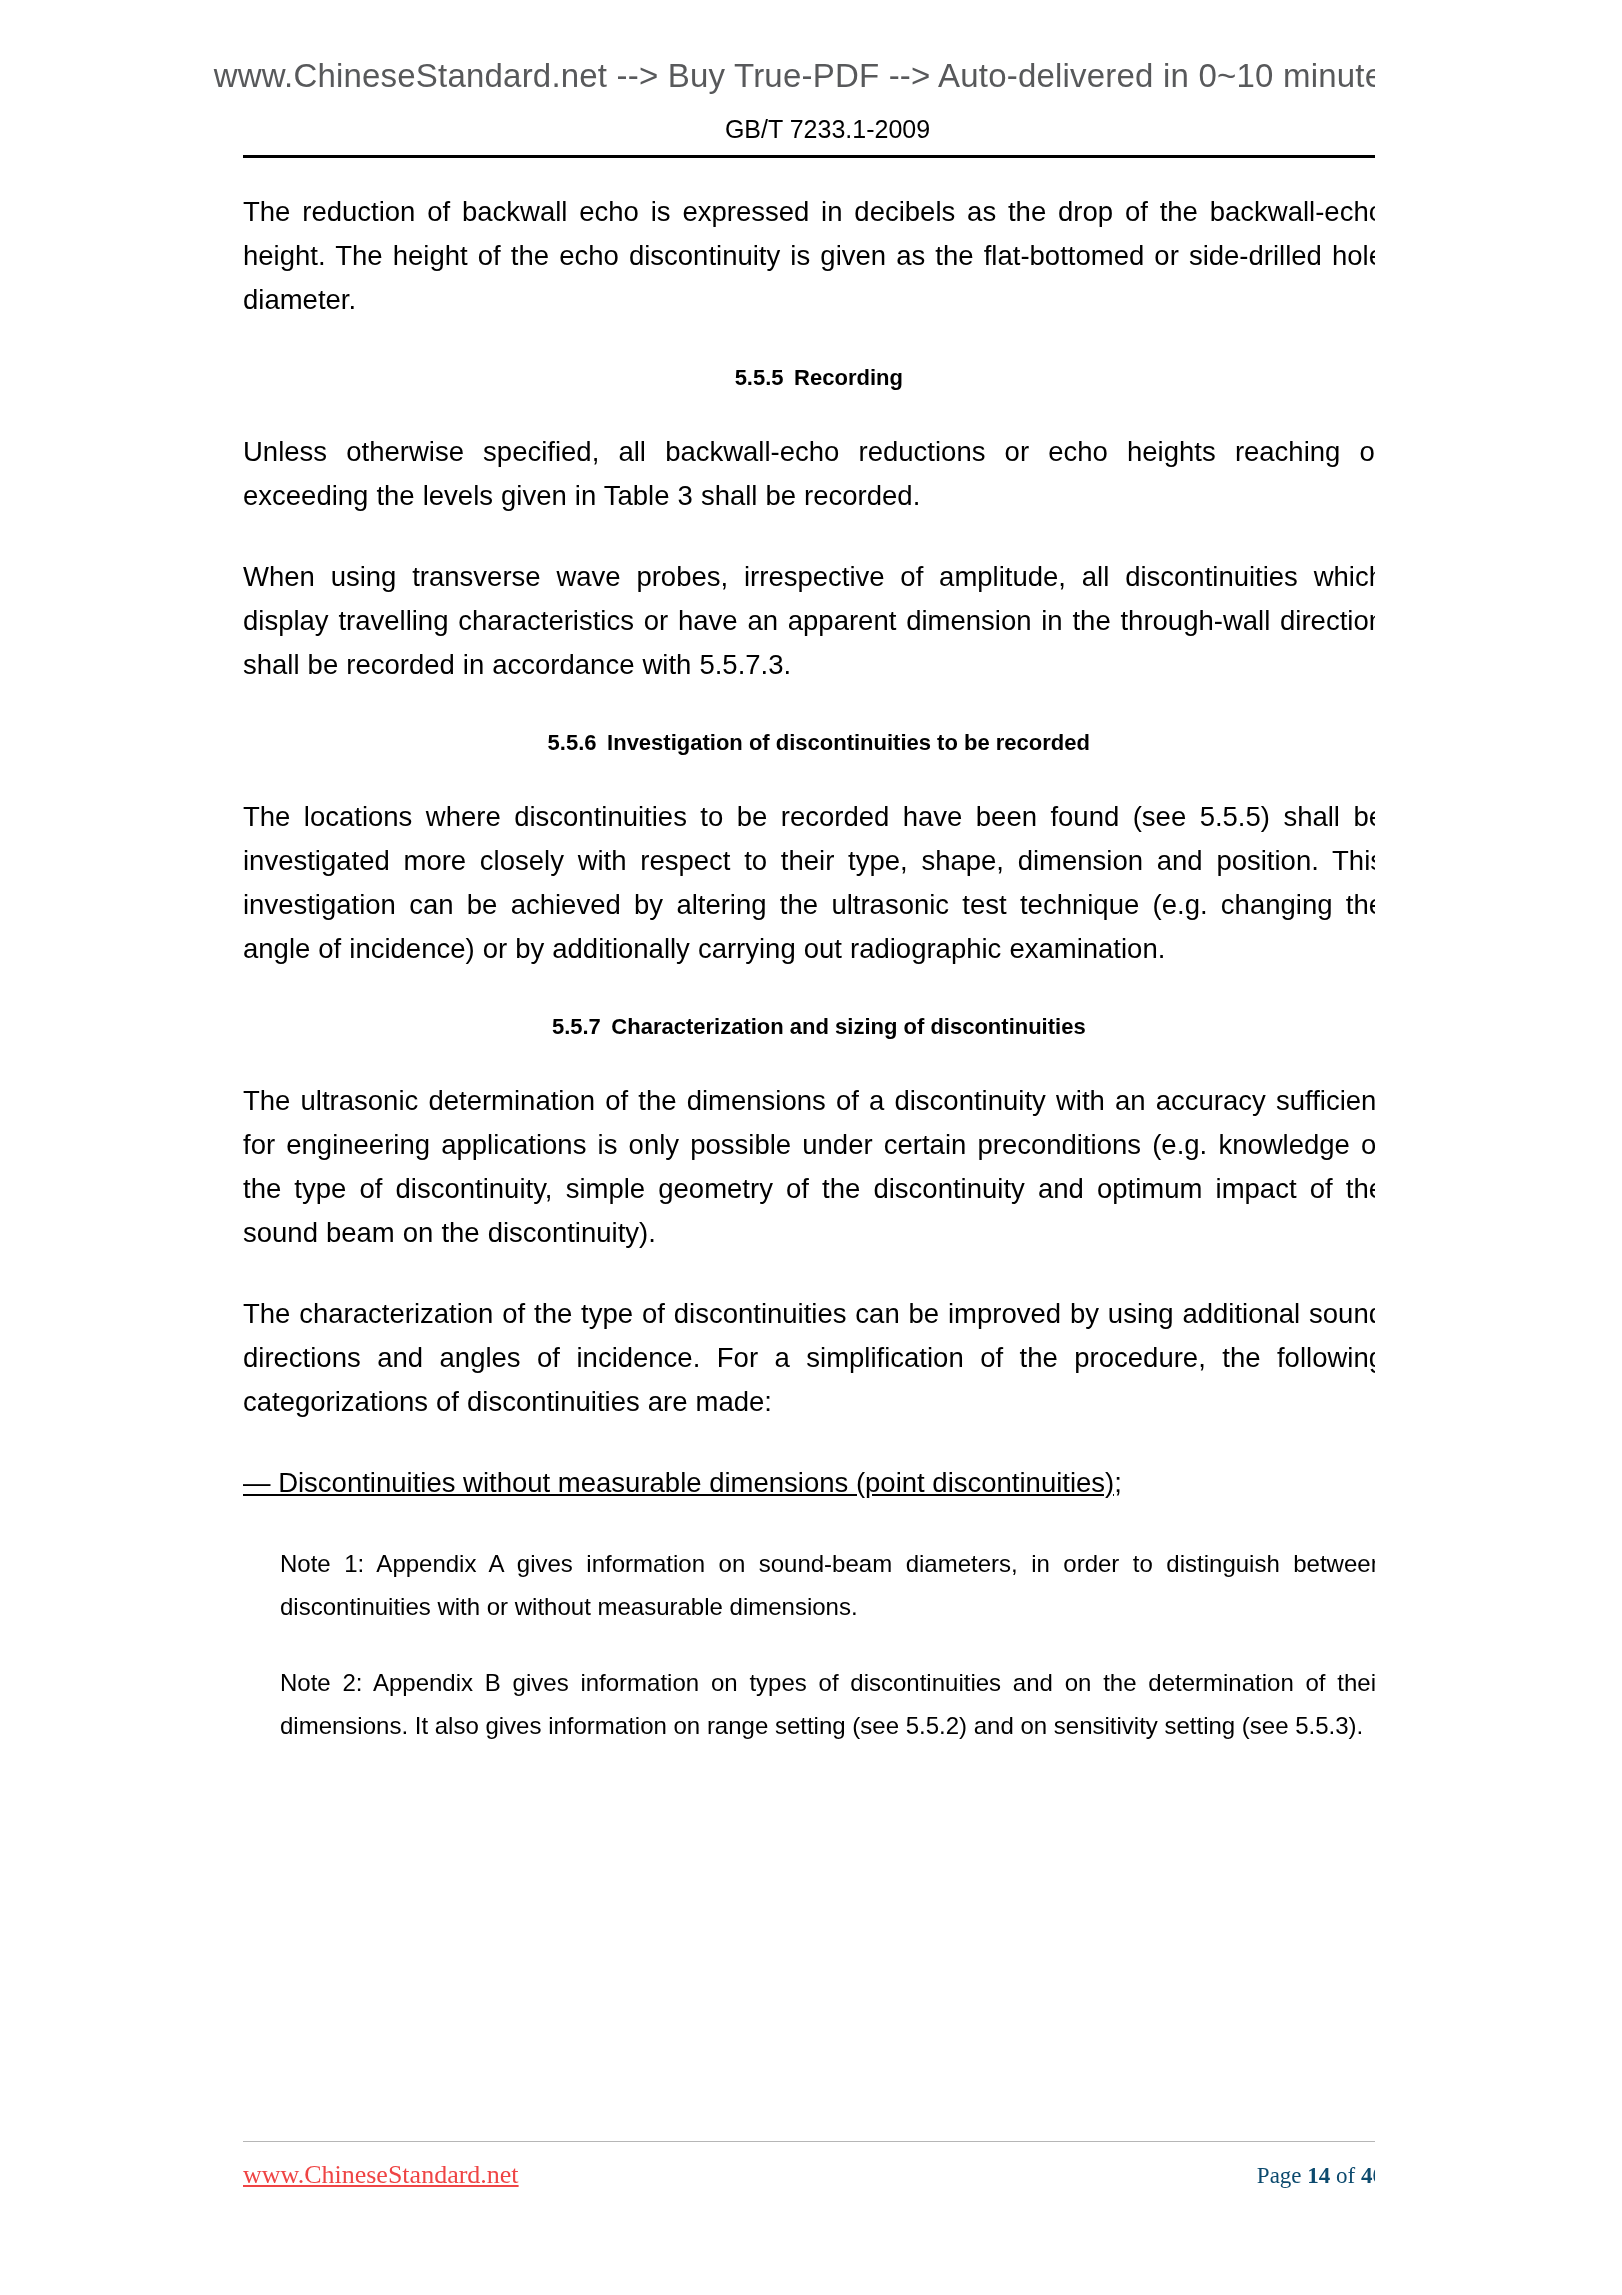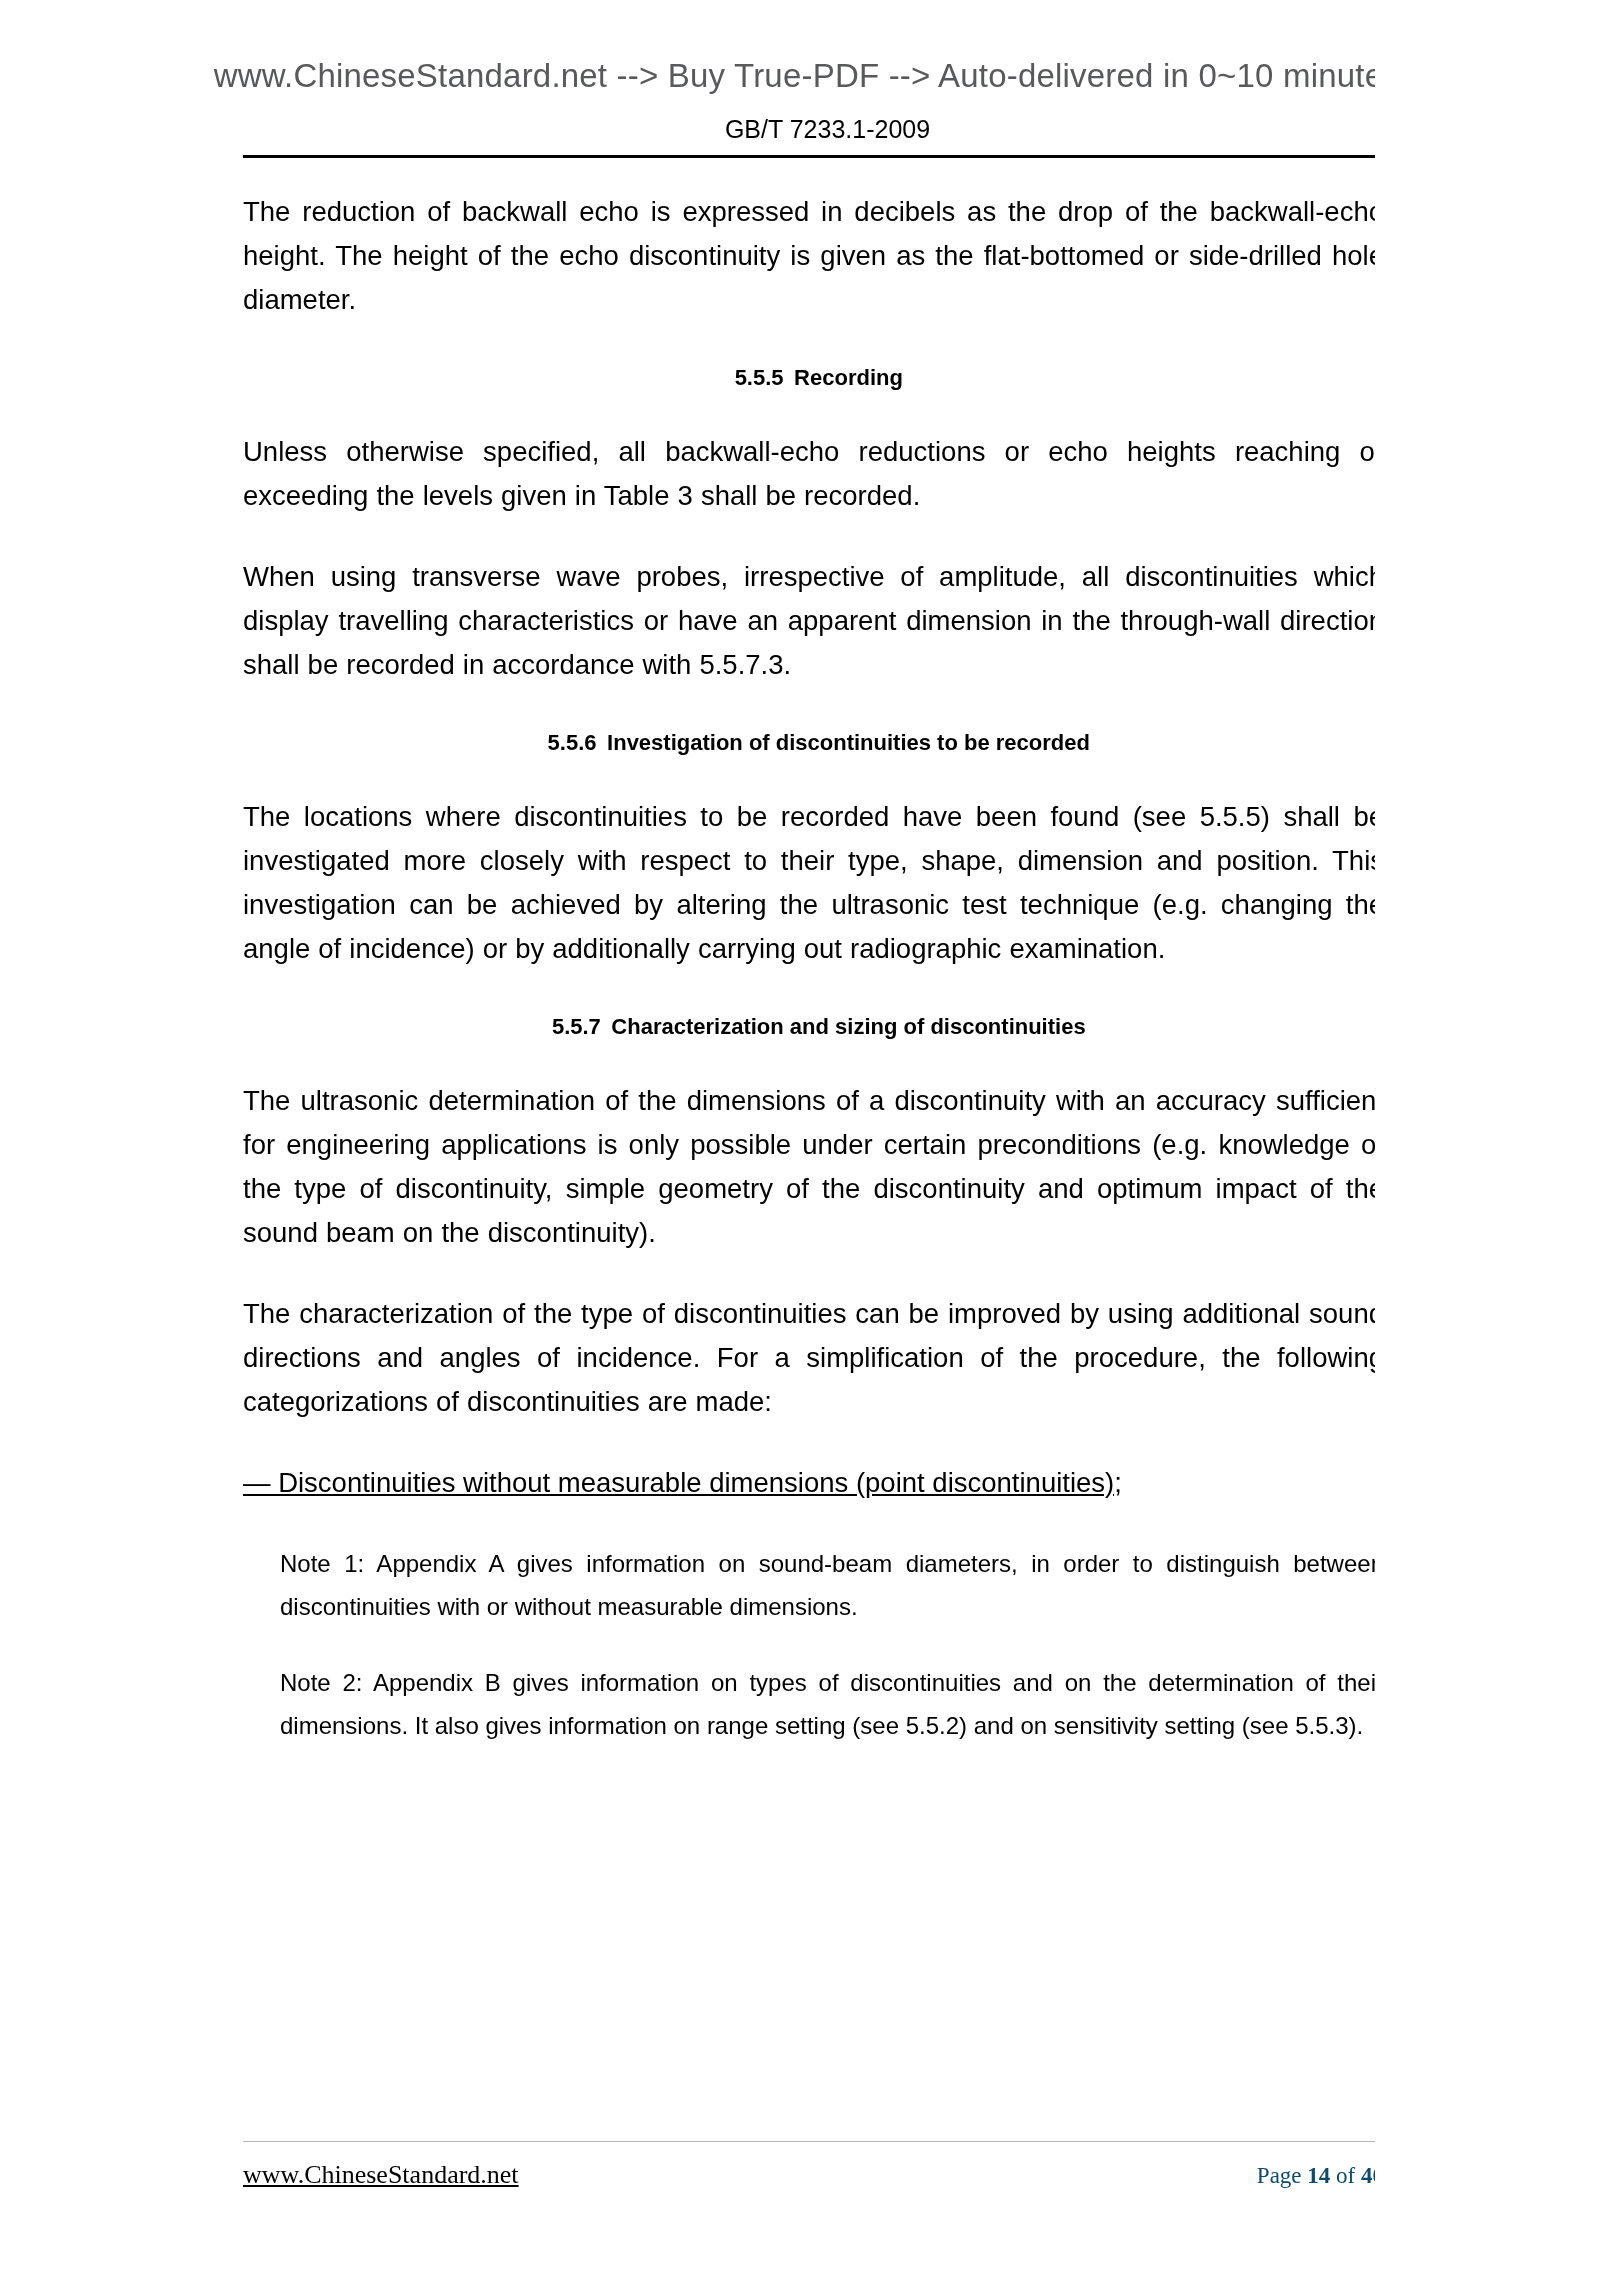--- a/index.html
+++ b/index.html
@@ -123,21 +123,21 @@
     width: 1141px;
     display: flex;
     align-items: baseline;
     justify-content: space-between;
     font-family: "Liberation Serif", serif;
     color: #3f3f3f;
   }
   .footer-url {
     font-size: 26px;
     text-decoration: underline;
-    color: #000000;
+    color: #ef4444;
   }
   .footer-page {
     font-size: 23px;
     color: #0c4a6e;
     white-space: nowrap;
   }
   .footer-page b {
     font-weight: bold;
   }
 </style>

